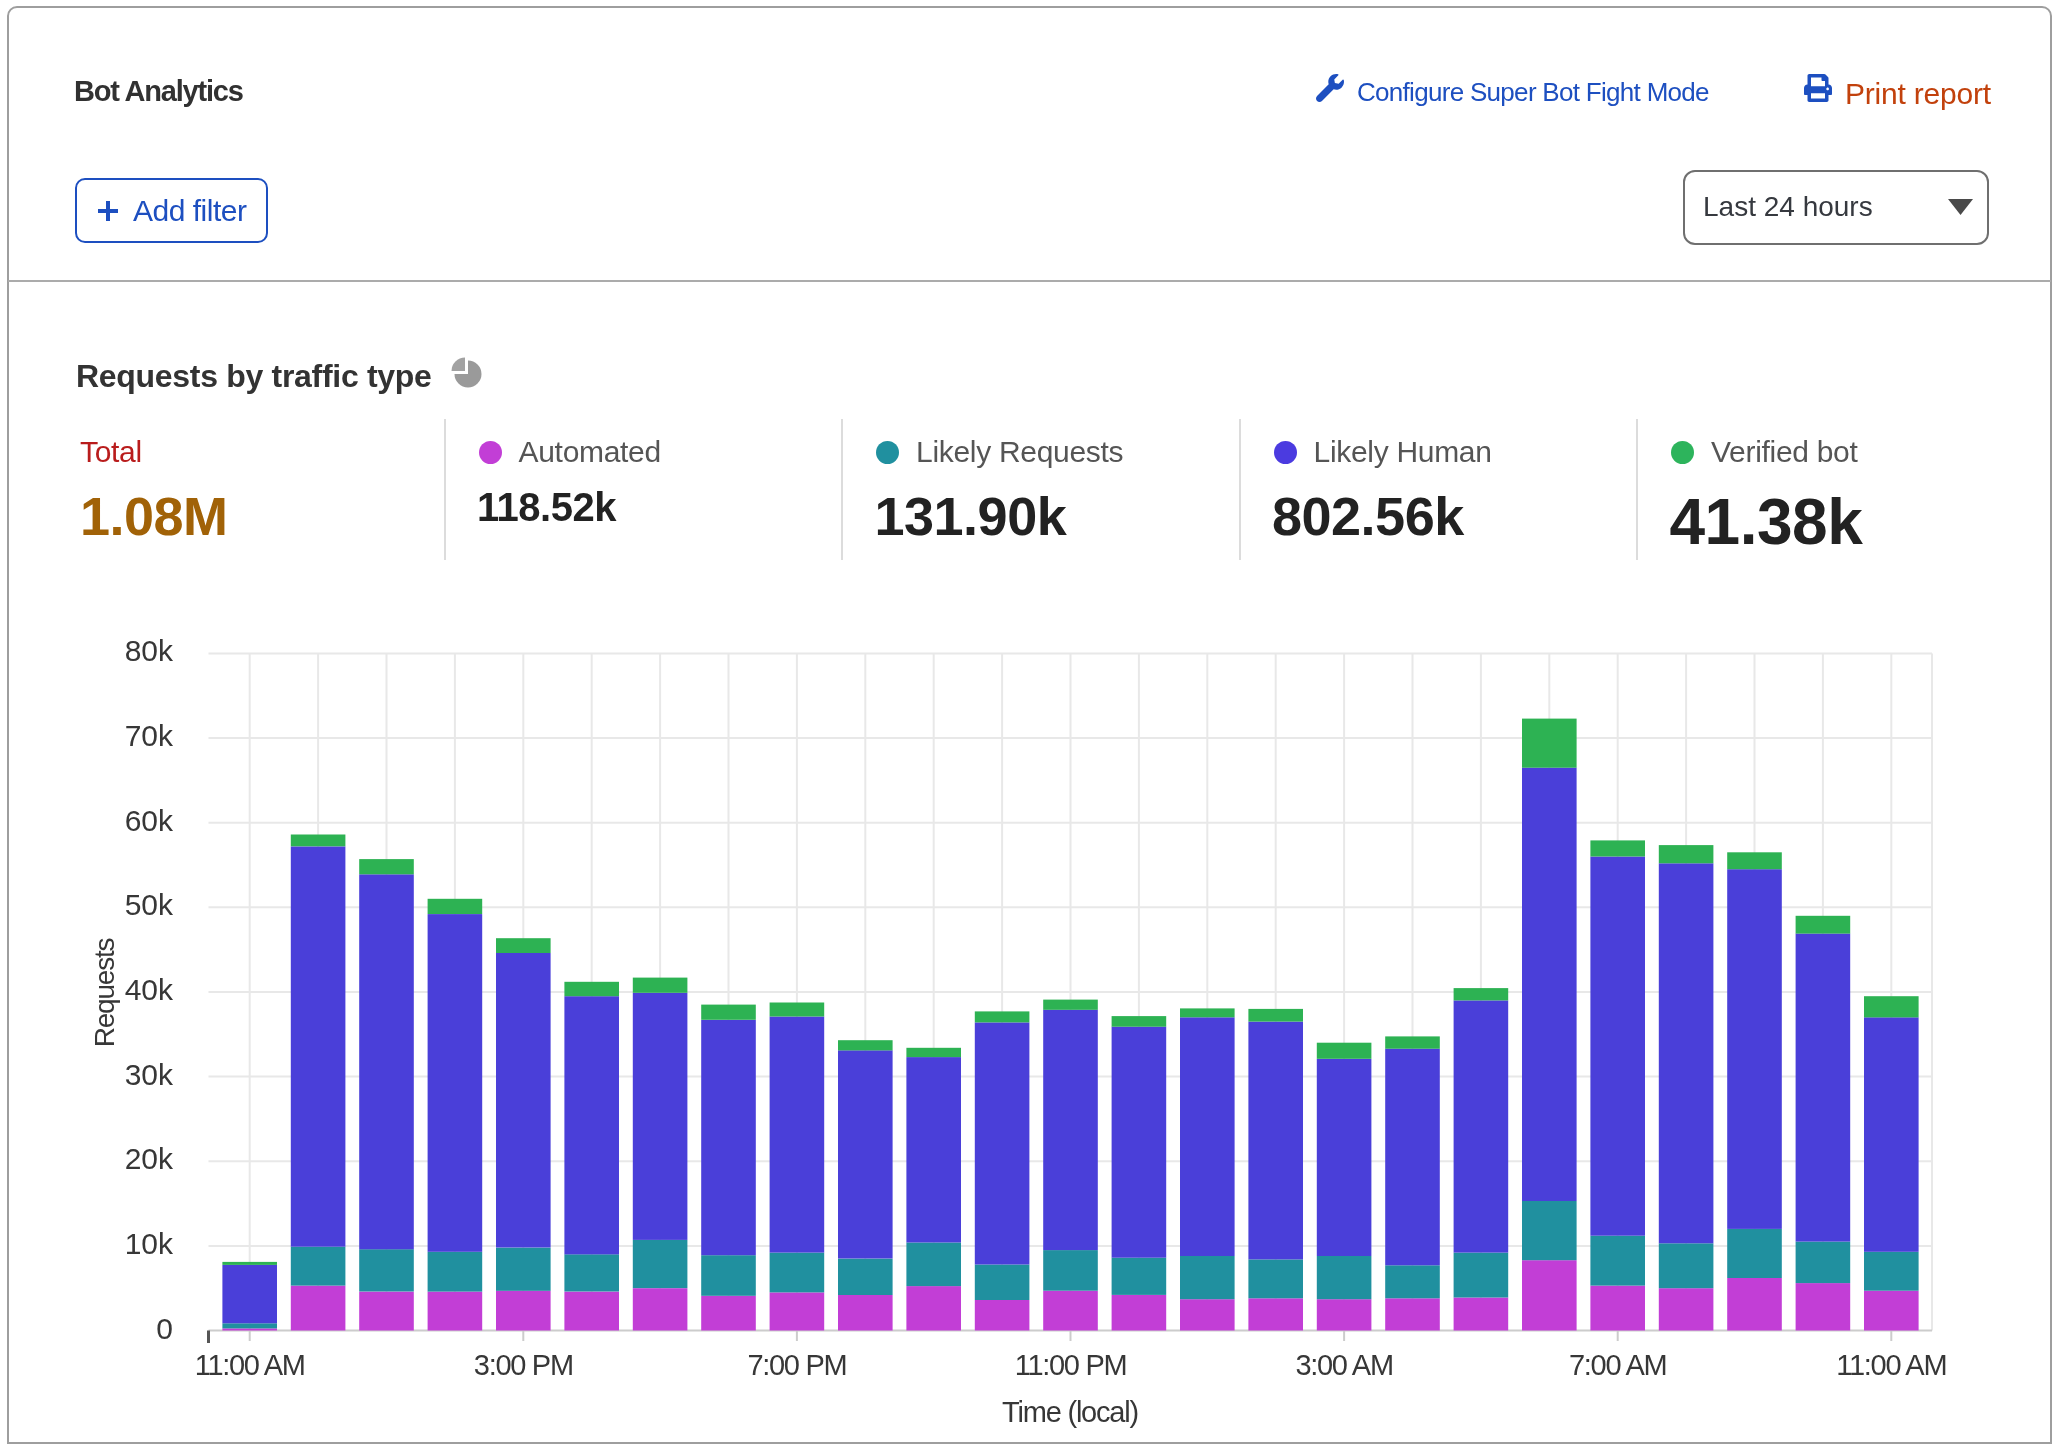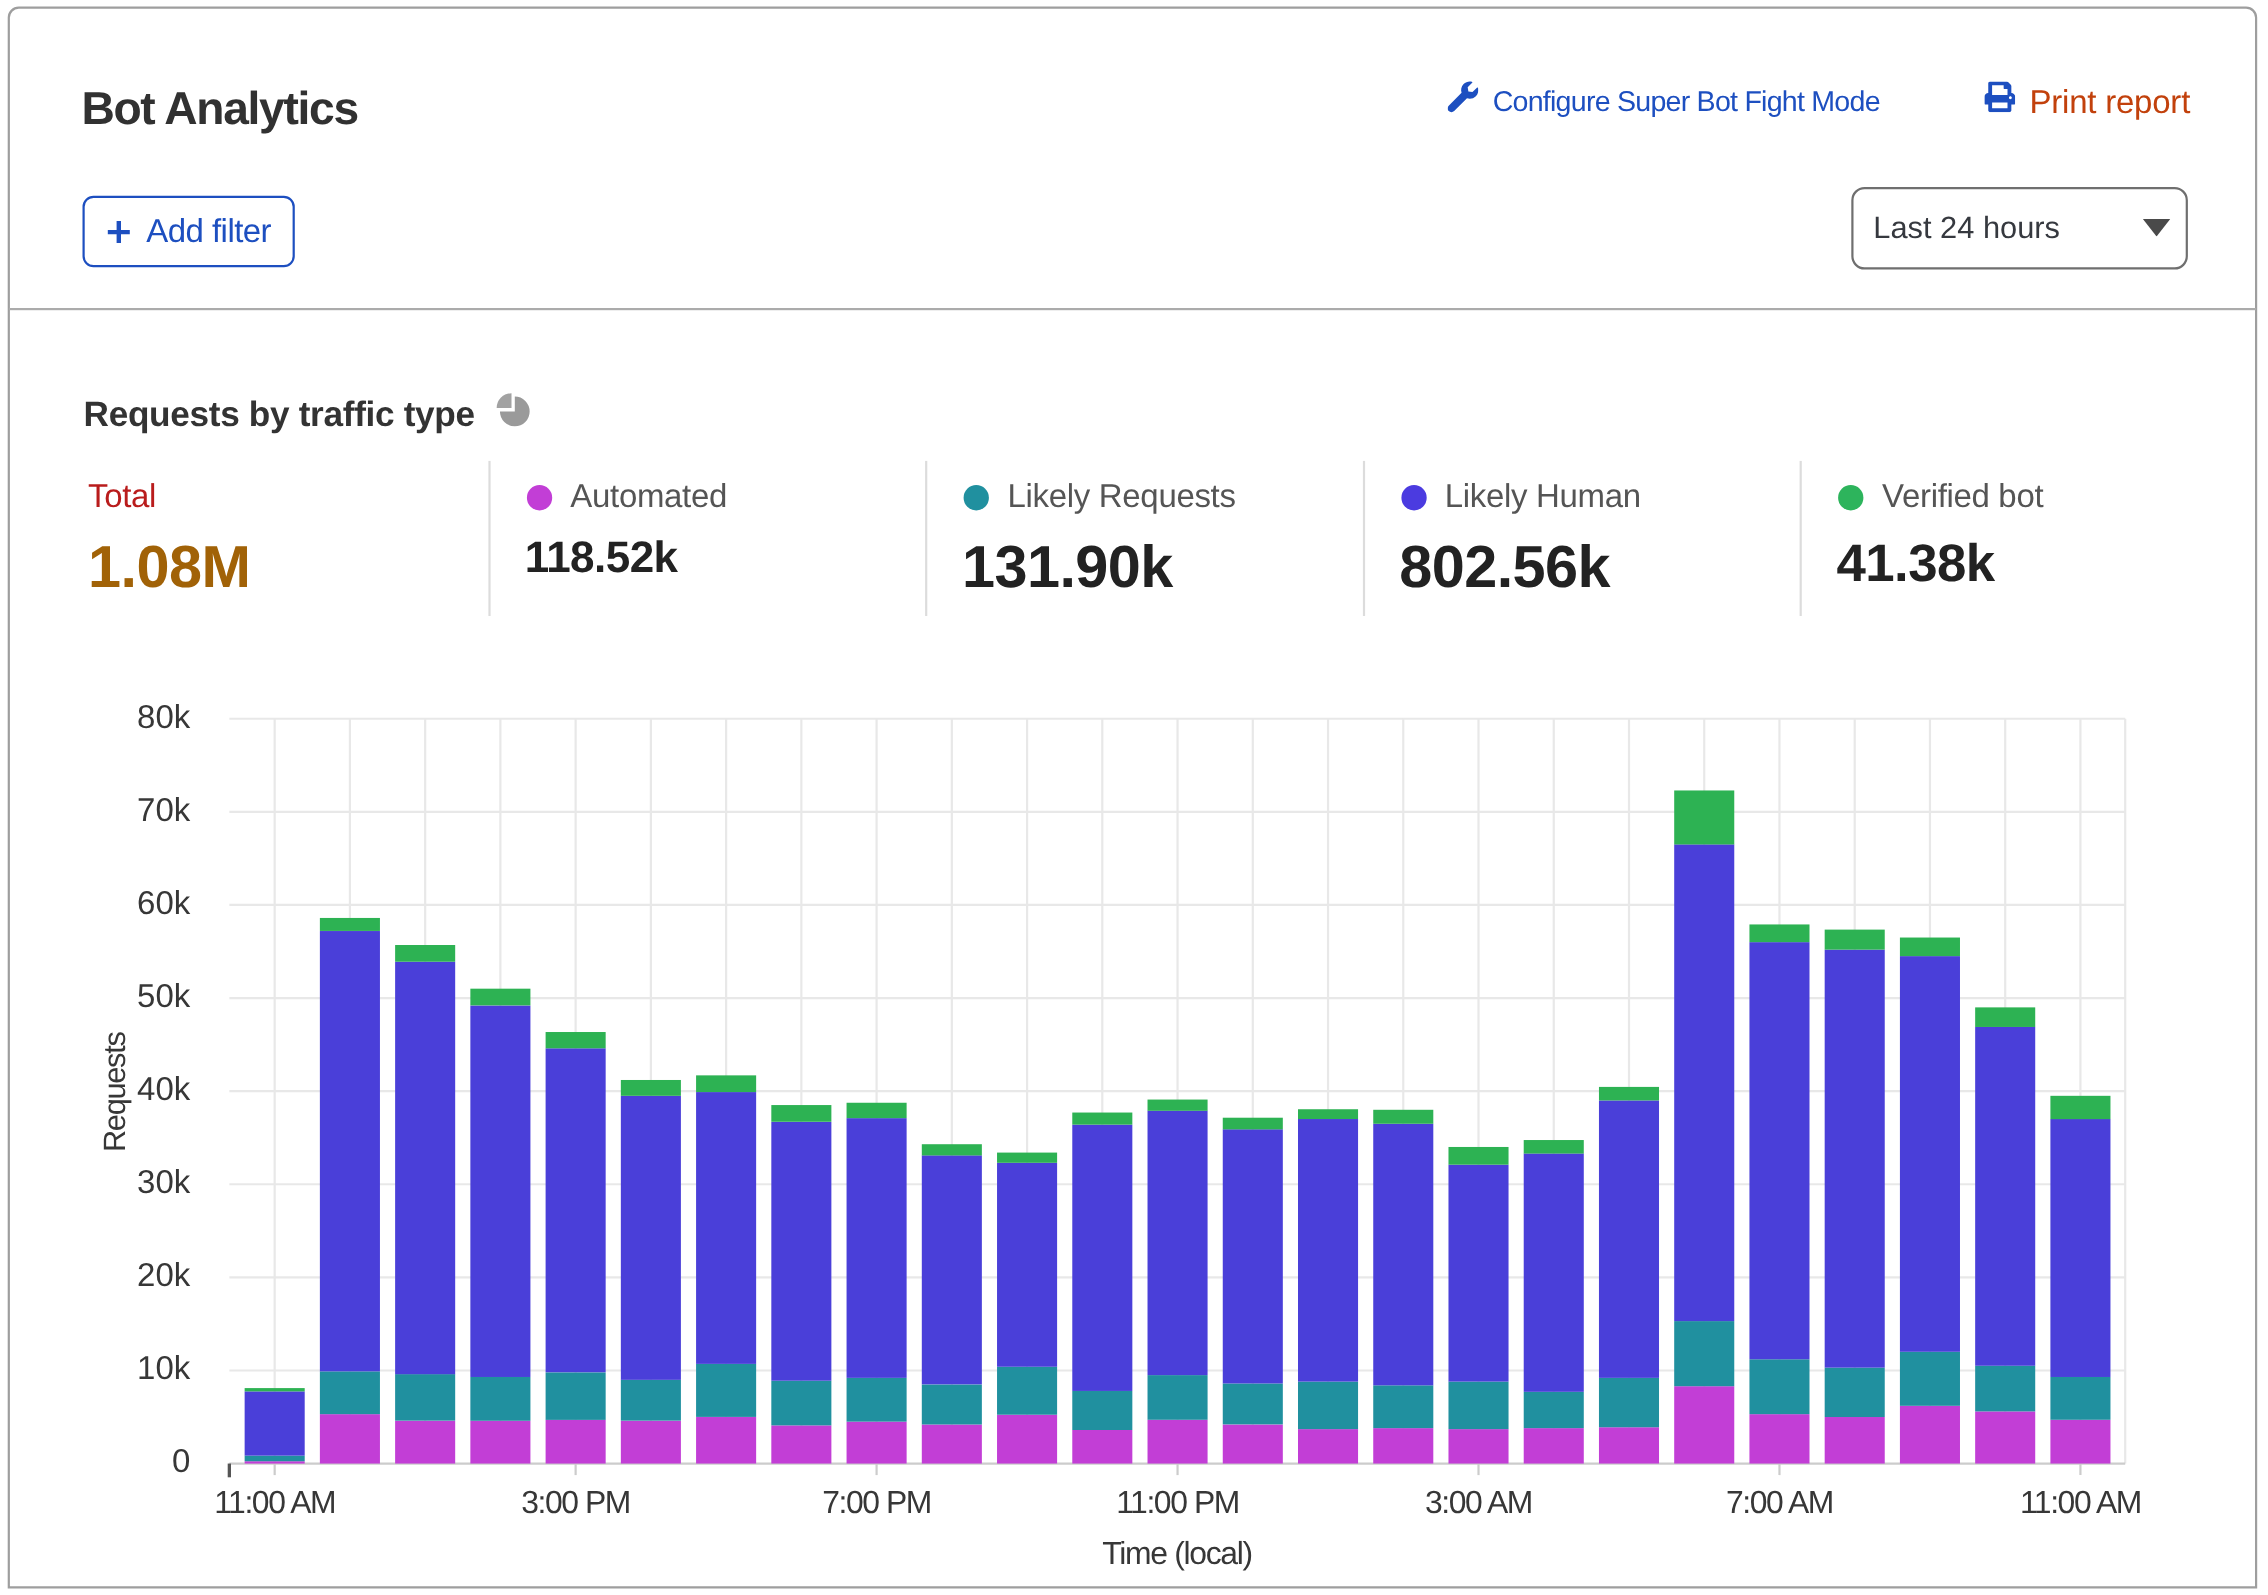--- a/index.html
+++ b/index.html
@@ -4,21 +4,21 @@
 <style>
   * { margin:0; padding:0; box-sizing:border-box; }
   body { width:2062px; height:1450px; background:#fff;
          font-family:"Liberation Sans", sans-serif; position:relative; overflow:hidden; }
 </style>
 </head>
 <body>
 <div style="position:absolute;left:7px;top:6px;width:2045px;height:1438px;border:2px solid #9e9e9e;border-radius:10px 10px 0 0;background:#fff"></div>
 <div style="position:absolute;left:8px;top:280px;width:2043px;height:2px;background:#ababab"></div>
 
-<div style="position:absolute;left:74px;top:75px;font-size:42px;font-weight:700;letter-spacing:-1.2px;color:#313131">Bot Analytics</div>
+<div style="position:absolute;left:74px;top:75px;font-size:29px;font-weight:700;letter-spacing:-1.2px;color:#313131">Bot Analytics</div>
 
 <svg width="28" height="32" viewBox="0 0 512 512" style="position:absolute;left:1316px;top:72px">
     <path fill="#1d4fc0" d="M507.73 109.1c-2.24-9.03-13.54-12.09-20.12-5.51l-74.36 74.36-67.88-11.31-11.31-67.88 74.36-74.36c6.62-6.62 3.43-17.9-5.66-20.16-47.38-11.74-99.55.91-136.58 37.93-39.64 39.64-50.55 97.1-34.05 147.2L18.74 402.76c-24.99 24.99-24.99 65.51 0 90.5 24.99 24.99 65.51 24.99 90.5 0l213.21-213.21c50.12 16.71 107.47 5.68 147.37-34.22 37.07-37.07 49.7-89.32 37.91-136.73z"></path>
   </svg>
 <div style="position:absolute;left:1357px;top:77px;font-size:26px;letter-spacing:-0.7px;color:#1d4fc0">Configure Super Bot Fight Mode</div>
 <svg width="28" height="28" viewBox="0 0 512 512" style="position:absolute;left:1804px;top:74px">
     <path fill="#1d4fc0" d="M448 192V77.25c0-8.49-3.37-16.62-9.37-22.63L393.37 9.37c-6-6-14.14-9.37-22.63-9.37H96C78.33 0 64 14.33 64 32v160c-35.35 0-64 28.65-64 64v112c0 8.84 7.16 16 16 16h48v96c0 17.67 14.33 32 32 32h320c17.67 0 32-14.33 32-32v-96h48c8.84 0 16-7.16 16-16V256c0-35.35-28.65-64-64-64zm-64 256H128v-96h256v96zm0-224H128V64h192v48c0 8.84 7.16 16 16 16h48v96zm48 72c-13.25 0-24-10.75-24-24 0-13.25 10.75-24 24-24s24 10.75 24 24c0 13.25-10.75 24-24 24z"></path>
   </svg>
 <div style="position:absolute;left:1845px;top:77px;font-size:30px;letter-spacing:-0.2px;color:#c2410c">Print report</div>
 
@@ -50,21 +50,21 @@
 <div style="position:absolute;left:518.5px;top:435px;font-size:30px;letter-spacing:-0.3px;color:#555">Automated</div>
 <div style="position:absolute;left:477.0px;top:485px;font-size:40px;font-weight:700;color:#222;letter-spacing:-0.5px">118.52k</div>
 <div style="position:absolute;left:876px;top:440.5px;width:23px;height:23px;border-radius:50%;background:#20909f"></div>
 <div style="position:absolute;left:916px;top:435px;font-size:30px;letter-spacing:-0.3px;color:#555">Likely Requests</div>
 <div style="position:absolute;left:874.5px;top:485px;font-size:54px;font-weight:700;color:#222;letter-spacing:-0.5px">131.90k</div>
 <div style="position:absolute;left:1273.5px;top:440.5px;width:23px;height:23px;border-radius:50%;background:#4b3be0"></div>
 <div style="position:absolute;left:1313.5px;top:435px;font-size:30px;letter-spacing:-0.3px;color:#555">Likely Human</div>
 <div style="position:absolute;left:1272.0px;top:485px;font-size:54px;font-weight:700;color:#222;letter-spacing:-0.5px">802.56k</div>
 <div style="position:absolute;left:1671px;top:440.5px;width:23px;height:23px;border-radius:50%;background:#2db45c"></div>
 <div style="position:absolute;left:1711px;top:435px;font-size:30px;letter-spacing:-0.3px;color:#555">Verified bot</div>
-<div style="position:absolute;left:1669.5px;top:485px;font-size:48px;font-weight:700;color:#222;letter-spacing:-0.5px">41.38k</div>
+<div style="position:absolute;left:1669.5px;top:485px;font-size:64px;font-weight:700;color:#222;letter-spacing:-0.5px">41.38k</div>
 
 <svg width="2062" height="1450" viewBox="0 0 2062 1450" style="position:absolute;left:0;top:0">
 <line x1="208.5" y1="1245.9" x2="1932.0" y2="1245.9" stroke="#e8e8e8" stroke-width="2"></line>
 <line x1="208.5" y1="1161.2" x2="1932.0" y2="1161.2" stroke="#e8e8e8" stroke-width="2"></line>
 <line x1="208.5" y1="1076.6" x2="1932.0" y2="1076.6" stroke="#e8e8e8" stroke-width="2"></line>
 <line x1="208.5" y1="991.9" x2="1932.0" y2="991.9" stroke="#e8e8e8" stroke-width="2"></line>
 <line x1="208.5" y1="907.3" x2="1932.0" y2="907.3" stroke="#e8e8e8" stroke-width="2"></line>
 <line x1="208.5" y1="822.7" x2="1932.0" y2="822.7" stroke="#e8e8e8" stroke-width="2"></line>
 <line x1="208.5" y1="738.0" x2="1932.0" y2="738.0" stroke="#e8e8e8" stroke-width="2"></line>
 <line x1="208.5" y1="653.4" x2="1932.0" y2="653.4" stroke="#e8e8e8" stroke-width="2"></line>

